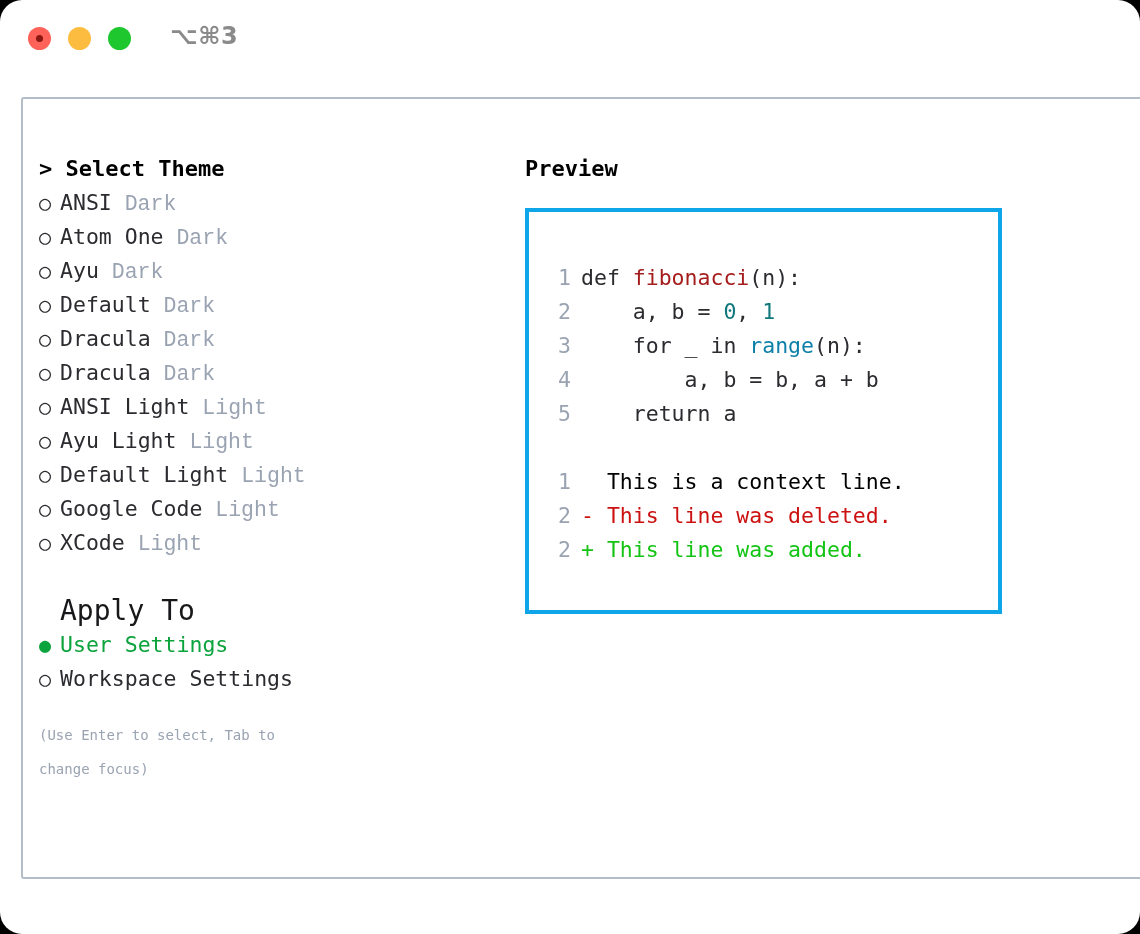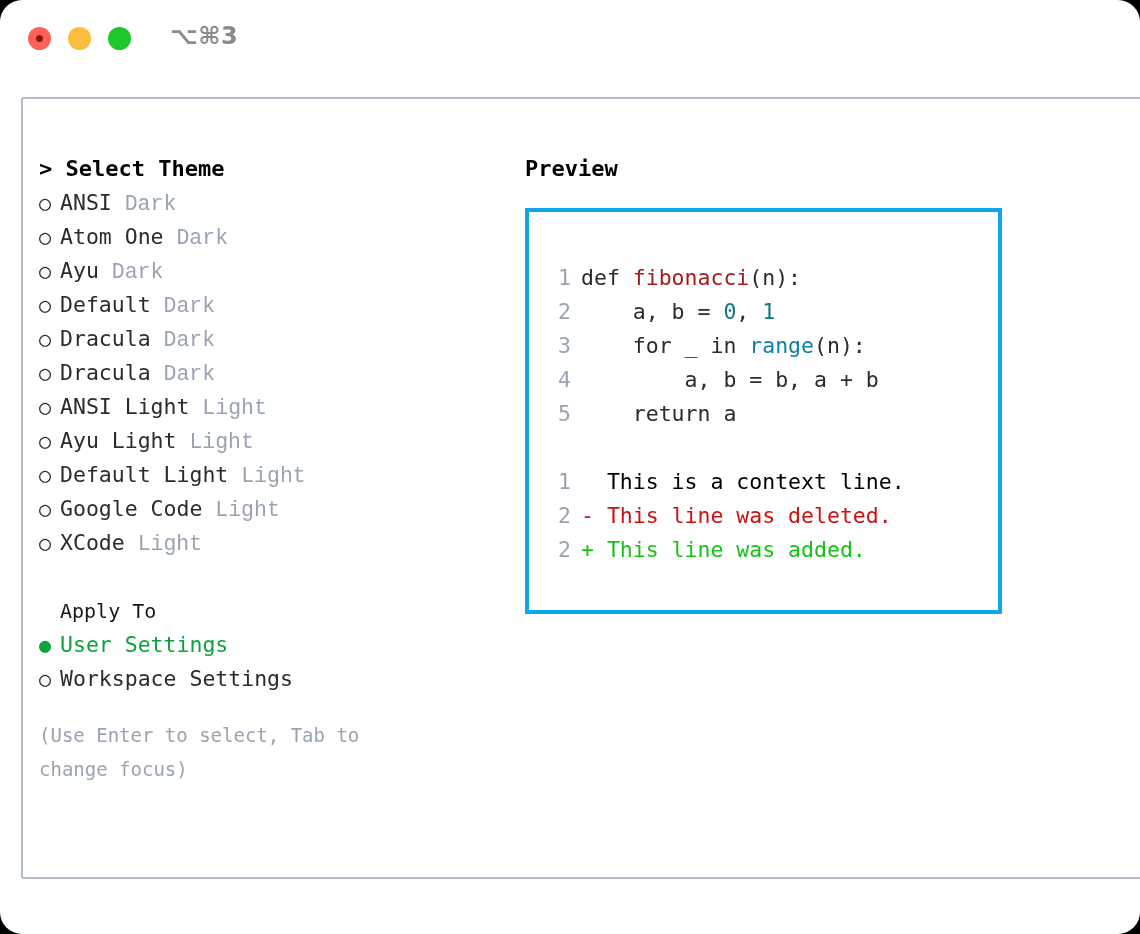--- a/index.html
+++ b/index.html
@@ -85,25 +85,25 @@
   }
   .bullet-empty { color: #2b2b30; }
   .bullet-full  { color: #0ba33c; }
   .item-name    { color: #2b2b30; }
   .item-sel     { color: #0ba33c; }
   .badge        { color: #9aa3b2; font-family: Liberation Mono, monospace; }
   .spacer       { height: 34px; }
   .subhead {
     padding-left: 21px;
     color: #18181b;
-    font-size: 20px;
+    font-size: 28px;
   }
   #hint {
     margin-top: 22px;
-    font-size: 19px;
+    font-size: 14px;
     line-height: 34px;
     color: #9aa3b2;
     width: 408px;
   }
 
   
   #right-col {
     position: absolute;
     left: 478px; top: 53px;
     width: 478px;

